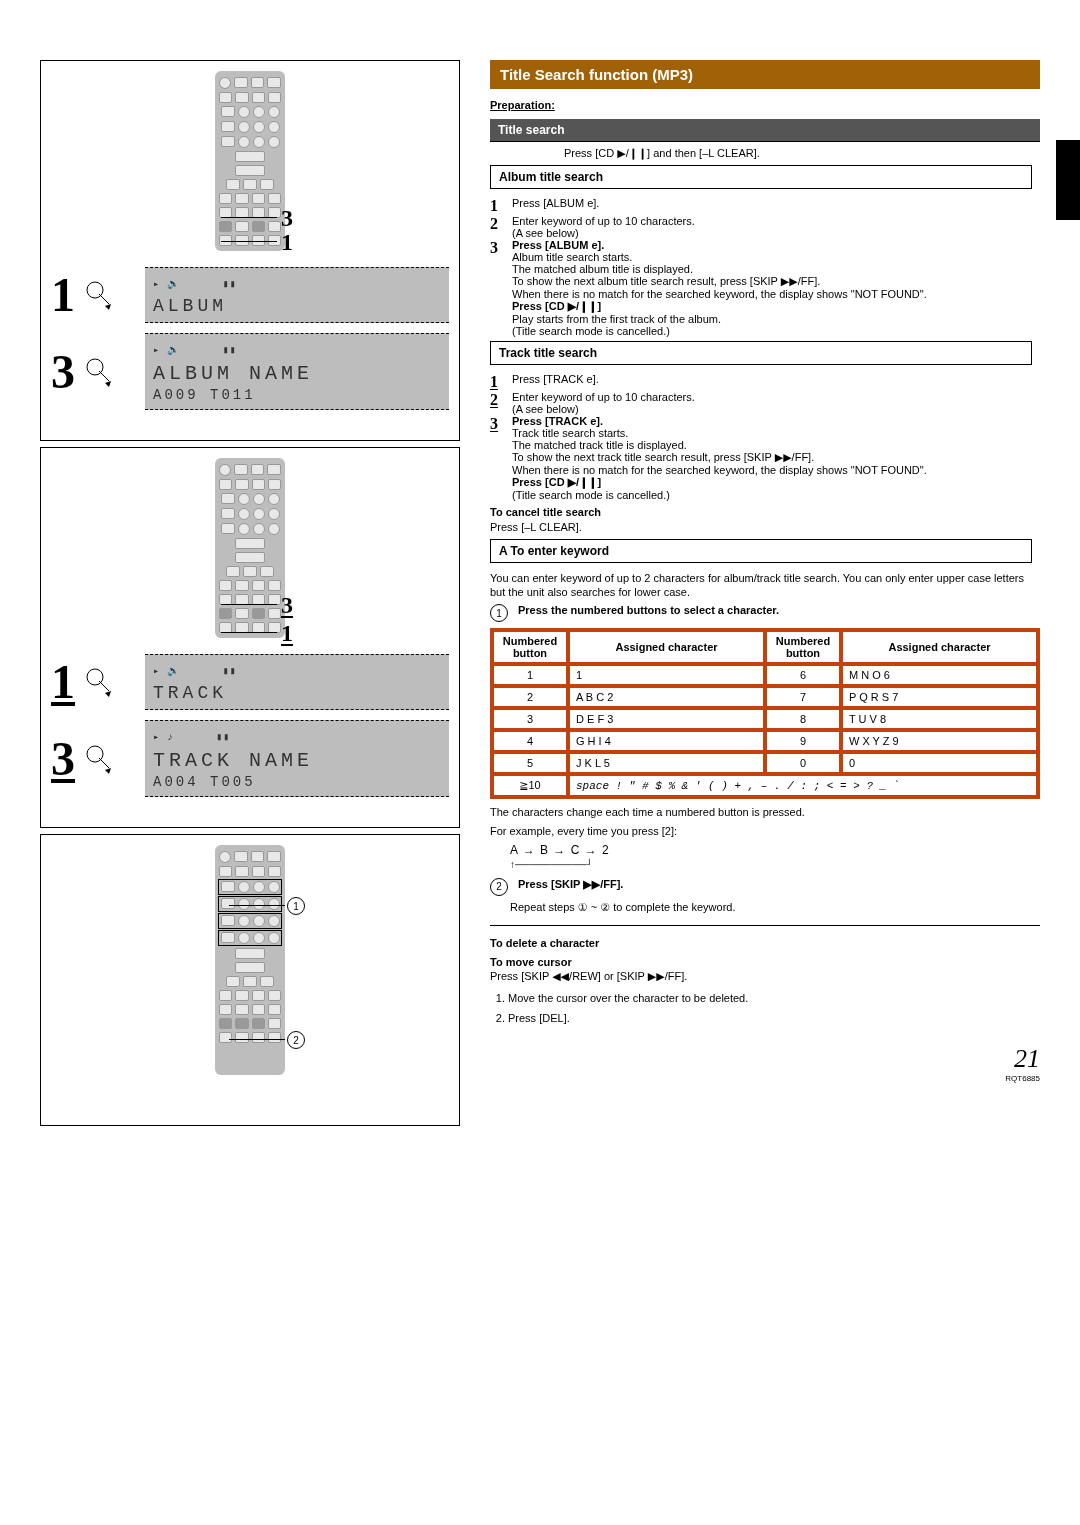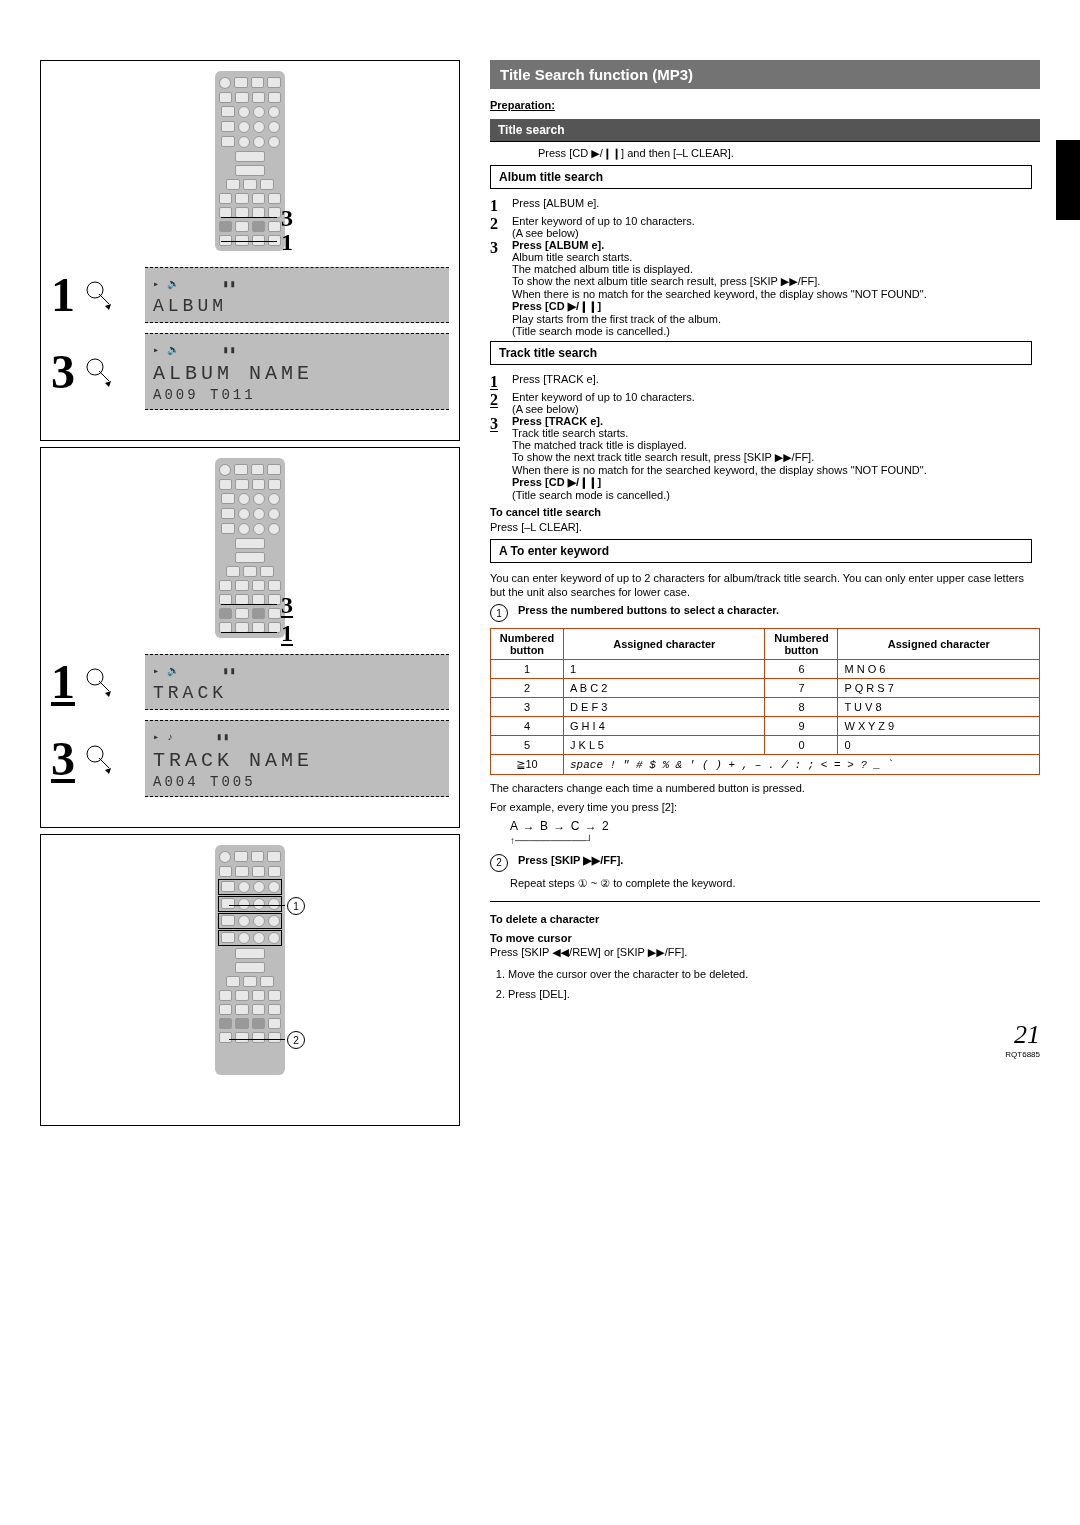--- a/index.html
+++ b/index.html
@@ -101,21 +101,21 @@
   .lcd .sub { font-size:14px; letter-spacing:3px; margin-top:2px;}
   .step-row {
     display:flex;
     align-items:center;
     gap:10px;
     margin:10px 0;
   }
 
   
   h1.section-title {
-    background:#737373;
+    background:#a16207;
     color:#fff;
     padding:6px 10px;
     margin:0 0 10px 0;
     font-size:15px;
     font-weight:bold;
   }
   h2.sub-title {
     background:#555;
     color:#fff;
     padding:4px 8px;
@@ -143,21 +143,21 @@
     display:inline-block;
     width:16px;
   }
   .step-num.ul { text-decoration:underline; text-underline-offset:2px;}
   .char-table {
     border-collapse:collapse;
     width:100%;
     margin:6px 0;
   }
   .char-table th, .char-table td {
-    border:1px solid #c2410c;
+    border:4px solid #c2410c;
     padding:3px 6px;
     font-size:11px;
     text-align:left;
   }
   .char-table th { text-align:center; font-weight:bold; }
   .char-table .c1 { text-align:center; width:60px;}
   .note { margin:4px 0; line-height:1.35; }
   .page-num {
     font-style:italic;
     font-size:26px;
@@ -491,21 +491,21 @@
   </div>
 
   <div class="col-right">
 
     <h1 class="section-title">Title Search function (MP3)</h1>
 
     <div class="underline-head">Preparation:</div>
 
     <h2 class="sub-title">Title search</h2>
 
-    <p class="note" style="margin-left:48px;">Press [CD ▶/❙❙] and then [–L  CLEAR].</p>
+    <p class="note" style="margin-left:74px;">Press [CD ▶/❙❙] and then [–L  CLEAR].</p>
 
     <div class="box-frame">Album title search</div>
 
     <div class="lead">
         <span class="step-num">1</span>
         <span>Press [ALBUM e].</span>
       </div>
     <div class="lead">
         <span class="step-num">2</span>
       <span>

